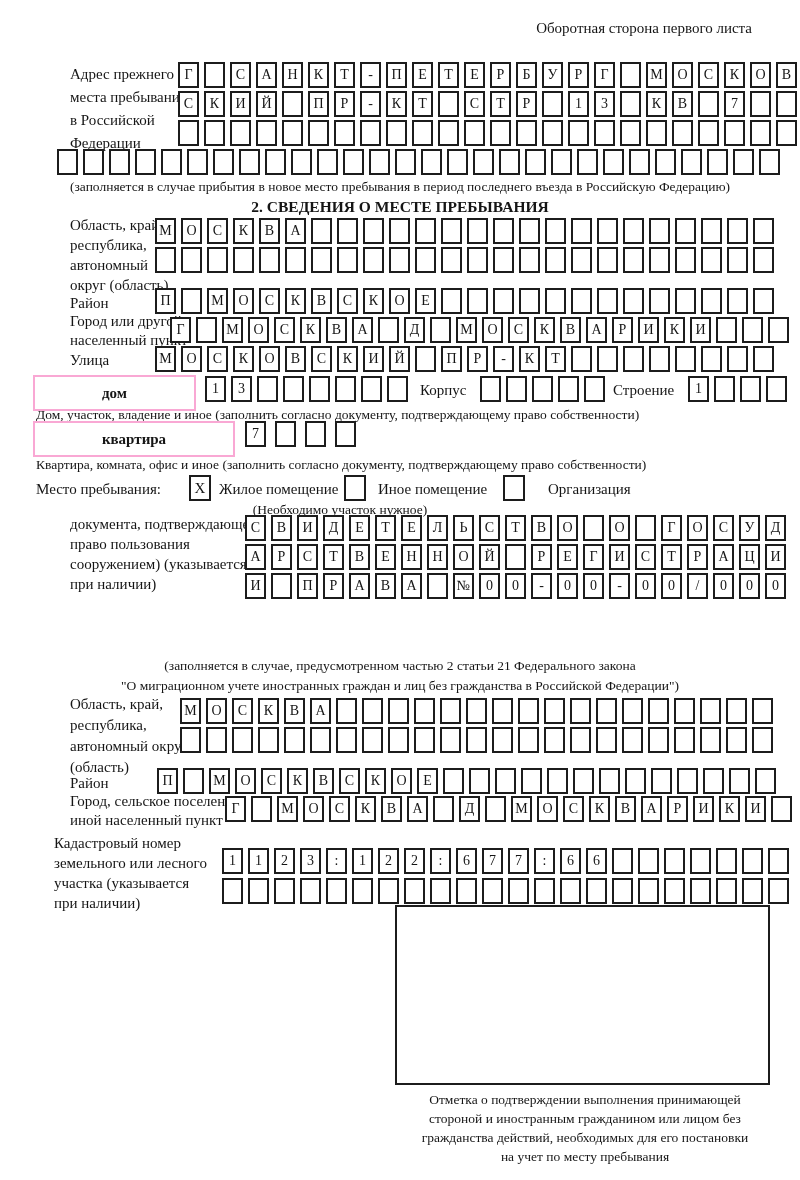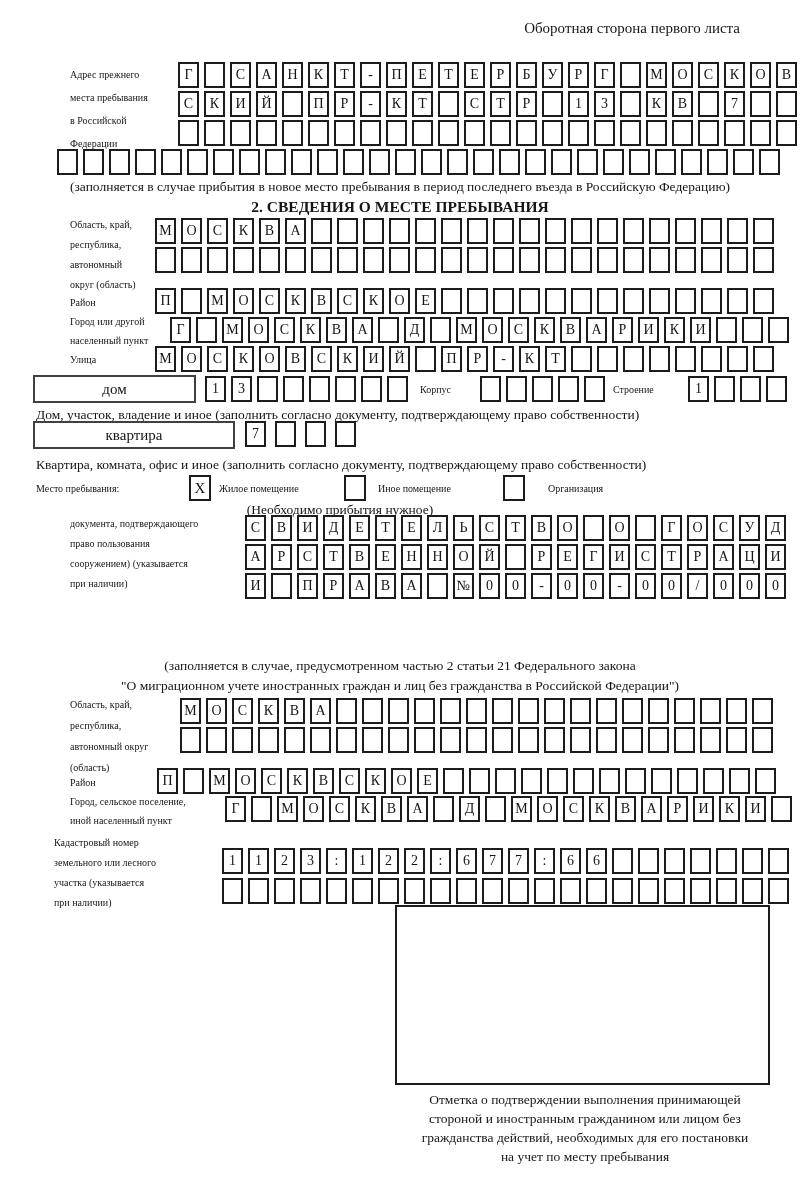--- a/index.html
+++ b/index.html
@@ -1,50 +1,50 @@
 <!DOCTYPE html>
 <html><head>
 <meta charset="utf-8">
 <style>
   * { margin:0; padding:0; box-sizing:border-box; }
   html,body { background:#ffffff; }
   body { font-family:"Liberation Serif","DejaVu Serif",serif; color:#151515; }
   .page { position:relative; width:800px; height:1180px; background:#ffffff; overflow:hidden; }
   .abs { position:absolute; }
   .hdr { font-size:15px; }
-  .lbl { font-size:10px; line-height:22px; }
+  .lbl { font-size:15px; line-height:22px; }
   .cap { font-size:13.5px; line-height:18px; }
   .title { font-weight:bold; font-size:15.5px; }
   .center { left:0; width:800px; text-align:center; }
   .cellrow { position:absolute; display:flex; gap:5px; }
   .cellrow .cell {
     width:21px; height:26px; flex:0 0 21px;
     border:2px solid #1c1c1c;
     display:flex; align-items:center; justify-content:center;
     font-size:14px; background:#fff;
   }
   .gapw { gap:9px; }
   .boxlbl {
-    position:absolute; height:28px; border:2px solid #404040;
+    position:absolute; height:36px; border:2px solid #f9a8d4;
     display:flex; align-items:center; justify-content:center;
-    font-size:15px; background:#fff;
+    font-size:15px; background:#fff;font-weight:bold;
   }
   .cb {
     position:absolute; width:22px; height:26px; border:2px solid #1c1c1c;
     display:flex; align-items:center; justify-content:center;
     font-size:15px; background:#fff;
   }
   .stamp { position:absolute; border:2px solid #1c1c1c; background:#fff; }
 </style>
 </head>
 <body>
 
 <div class="page">
 
-  <div class="abs hdr" style="top:20px; right:60px;">Оборотная сторона первого листа</div>
+  <div class="abs hdr" style="top:20px; right:48px;">Оборотная сторона первого листа</div>
 
   <div class="abs lbl" style="left:70px; top:63px; line-height:23px;">
       <div>Адрес прежнего</div>
       <div>места пребывания</div>
       <div>в Российской</div>
       <div>Федерации</div>
     </div>
   <div class="cellrow" style="left:178px; top:62px;">
       <span class="cell">Г</span>
       <span class="cell"></span>
@@ -340,21 +340,21 @@
     </div>
   <div class="abs cap" style="left:36px; top:456px;">Квартира, комната, офис и иное (заполнить согласно документу, подтверждающему право собственности)</div>
 
   <div class="abs lbl" style="left:36px; top:478px;">Место пребывания:</div>
   <div class="cb" style="left:189px; top:475px;">X</div>
   <div class="abs lbl" style="left:219px; top:478px;">Жилое помещение</div>
   <div class="cb" style="left:344px; top:475px;"></div>
   <div class="abs lbl" style="left:378px; top:478px;">Иное помещение</div>
   <div class="cb" style="left:503px; top:475px;"></div>
   <div class="abs lbl" style="left:548px; top:478px;">Организация</div>
-  <div class="abs cap" style="left:160px; top:501px; width:360px; text-align:center;">(Необходимо прибытия нужное)</div>
+  <div class="abs cap" style="left:160px; top:501px; width:360px; text-align:center;">(Необходимо участок нужное)</div>
 
   <div class="abs lbl" style="left:70px; top:514px; line-height:20px;">
       <div>документа, подтверждающего</div>
       <div>право пользования</div>
       <div>сооружением) (указывается</div>
       <div>при наличии)</div>
     </div>
   <div class="cellrow" style="left:245px; top:515px;">
       <span class="cell">С</span>
       <span class="cell">В</span>

